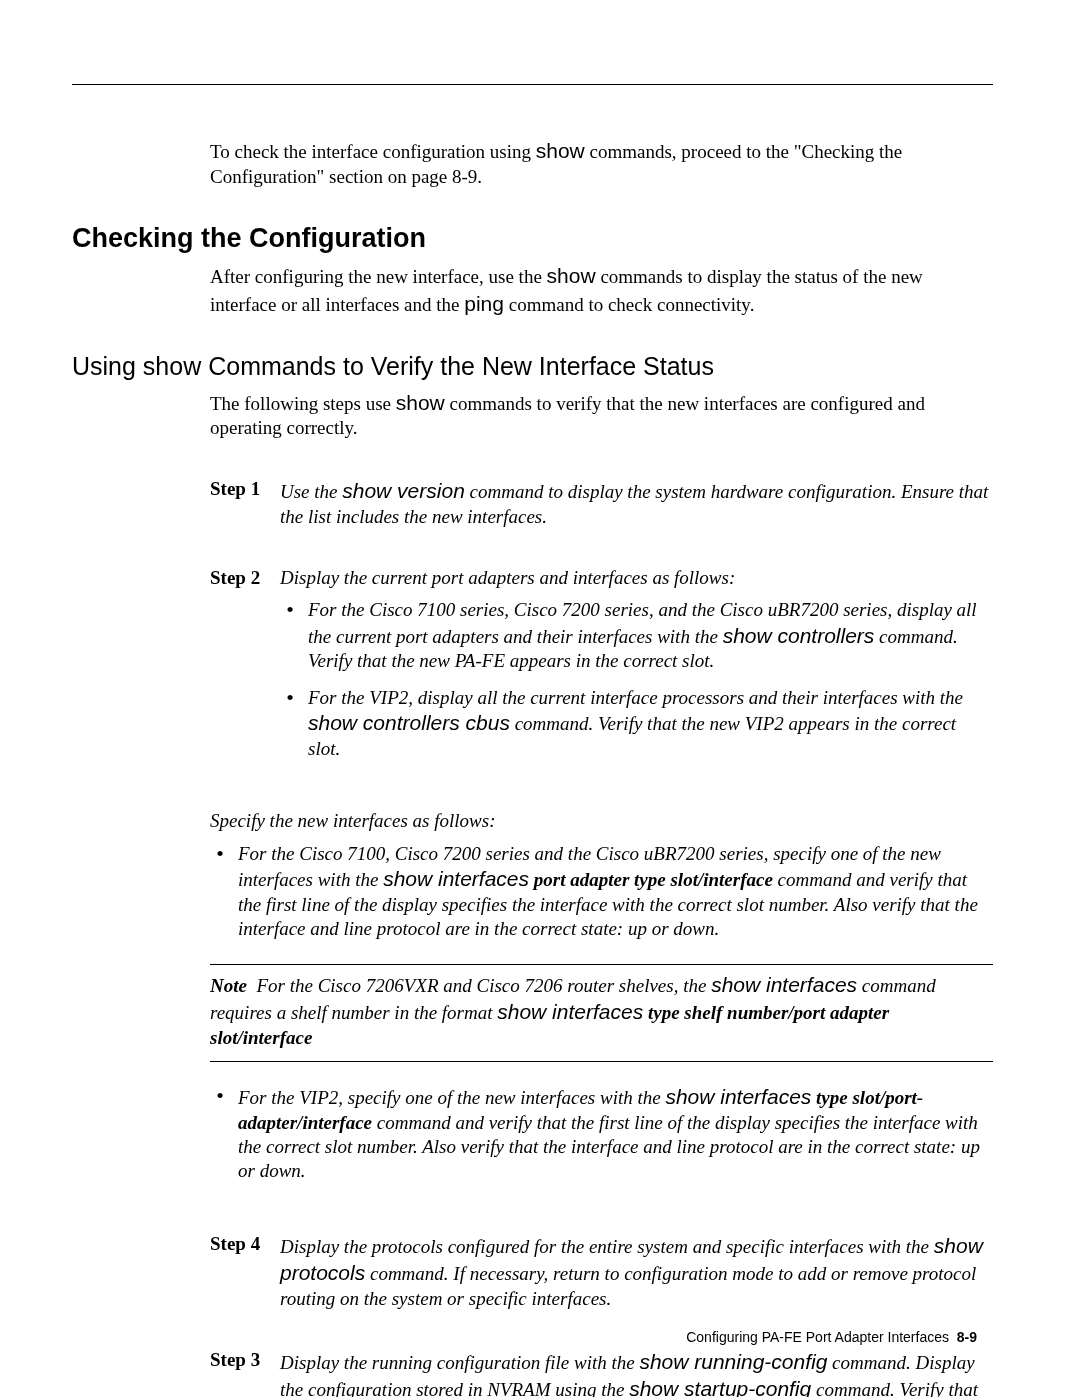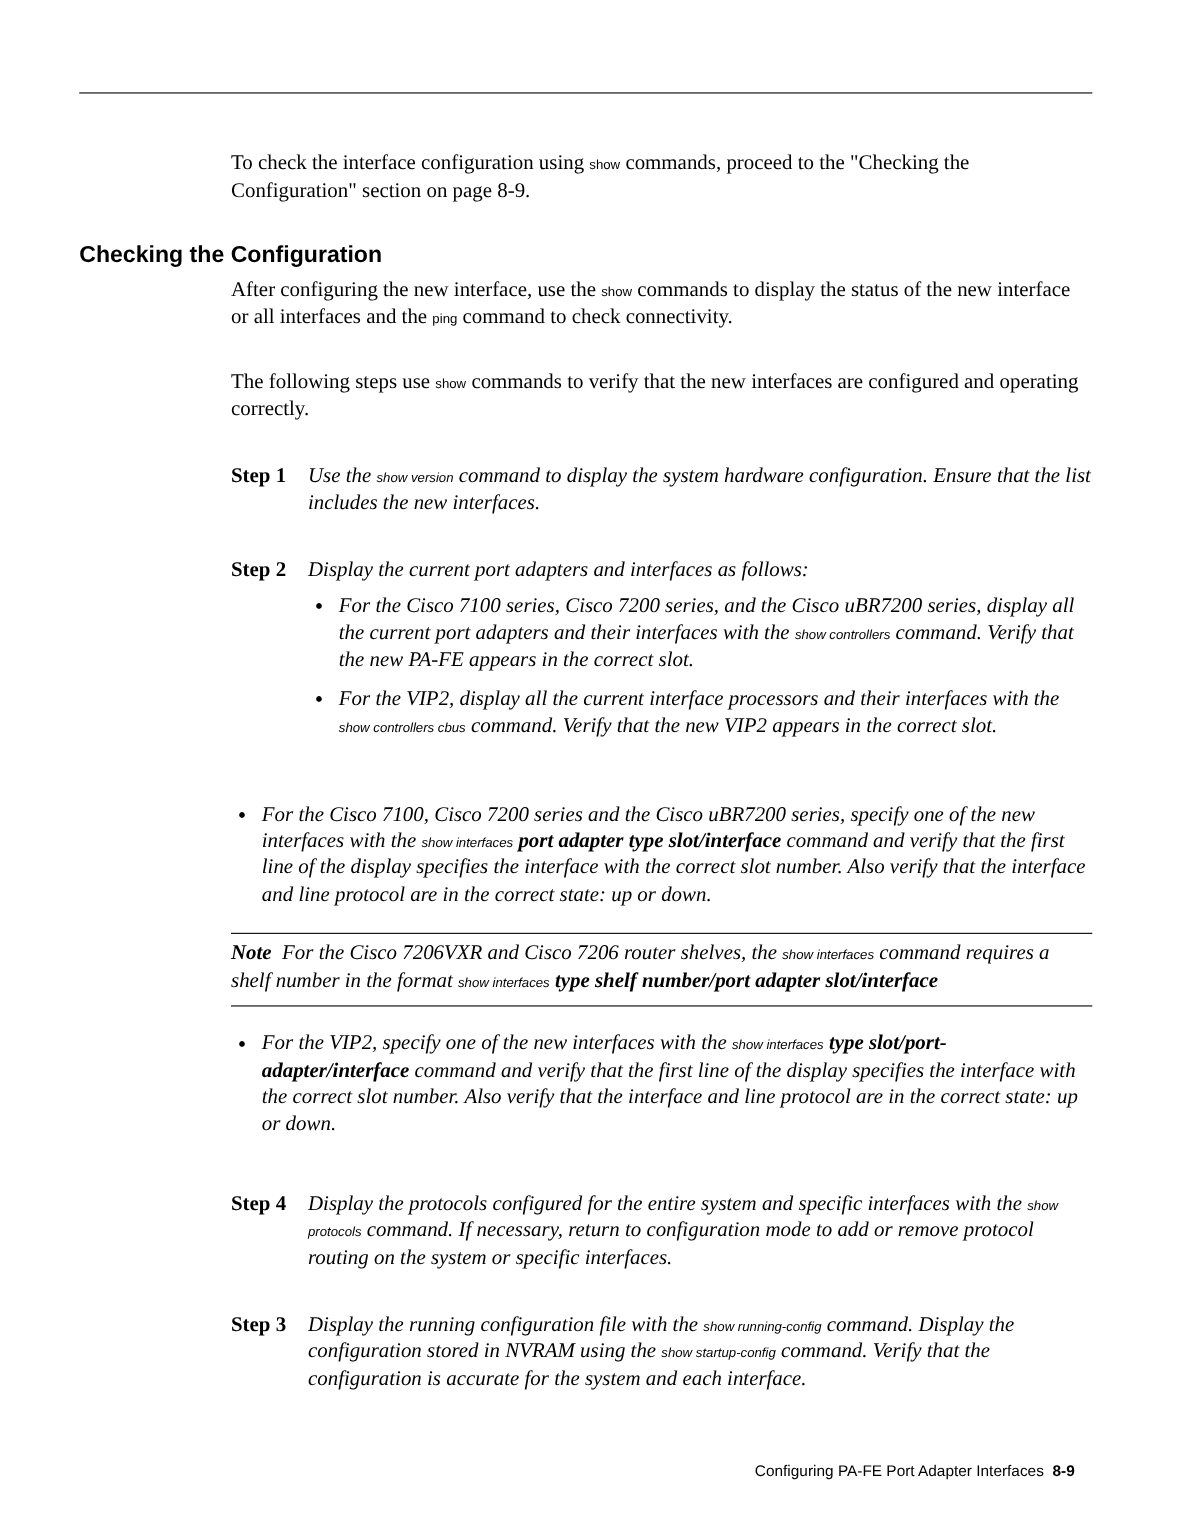--- a/index.html
+++ b/index.html
@@ -27,21 +27,21 @@
     margin-right: 0;
   }
   .intro-para {
     font-size: 19px;
     line-height: 1.3;
     margin-bottom: 34px;
   }
   .h1 {
     font-family: Arial, Helvetica, sans-serif;
     font-weight: bold;
-    font-size: 21px;
+    font-size: 27px;
     margin: 12px 0 8px 0;
   }
   .after-h1 {
     font-size: 19px;
     line-height: 1.3;
     margin-bottom: 34px;
   }
   .h2 {
     font-family: Arial, Helvetica, sans-serif;
     font-weight: normal;
@@ -65,21 +65,21 @@
     flex: 0 0 70px;
     font-family: "Times New Roman", Times, serif;
     font-weight: bold;
   }
   .step-body {
     flex: 1;
     font-style: italic;
   }
   .cmd {
     font-family: Arial, Helvetica, sans-serif;
-    font-size: 12px;
+    font-size: 21px;
   }
   .bold-times {
     font-weight: bold;
     font-family: "Times New Roman", Times, serif;
   }
   ul.bullets {
     list-style: none;
     padding: 0;
     margin: 8px 0 10px 0;
   }
@@ -130,20 +130,21 @@
   <div class="body-indent intro-para">
     <span>To check the interface configuration using </span><span class="cmd">show</span><span> commands, proceed to the "Checking the Configuration" section on page 8-9.</span>
   </div>
 
   <div class="h1">Checking the Configuration</div>
 
   <div class="body-indent after-h1">
     <span>After configuring the new interface, use the </span><span class="cmd">show</span><span> commands to display the status of the new interface or all interfaces and the </span><span class="cmd">ping</span><span> command to check connectivity.</span>
   </div>
 
+  <div class="h2">Using show Commands to Verify the New Interface Status</div>
 
   <div class="body-indent after-h2">
     <span>The following steps use </span><span class="cmd">show</span><span> commands to verify that the new interfaces are configured and operating correctly.</span>
   </div>
 
   <div class="body-indent step-row">
     <div class="step-label">Step 1</div>
     <div class="step-body">
       <span>Use the </span><span class="cmd">show version</span><span> command to display the system hardware configuration. Ensure that the list includes the new interfaces.</span>
     </div>
@@ -159,20 +160,21 @@
         </li>
         <li>
           <span>For the VIP2, display all the current interface processors and their interfaces with the </span><span class="cmd">show controllers cbus</span><span> command. Verify that the new VIP2 appears in the correct slot.</span>
         </li>
       </ul>
     </div>
   </div>
 
   <div class="body-indent step-row">
     <div class="step-body">
+      <span>Specify the new interfaces as follows:</span>
       <ul class="bullets">
         <li>
           <span>For the Cisco 7100, Cisco 7200 series and the Cisco uBR7200 series, specify one of the new interfaces with the </span><span class="cmd">show interfaces</span><span class="bold-times"> port adapter type slot/interface</span><span> command and verify that the first line of the display specifies the interface with the correct slot number. Also verify that the interface and line protocol are in the correct state: up or down.</span>
         </li>
       </ul>
 
       <div class="note-block">
         <div class="note-rule"></div>
         <span class="bold-times">Note</span>&nbsp;&nbsp;<span>For the Cisco 7206VXR and Cisco 7206 router shelves, the </span><span class="cmd">show interfaces</span><span> command requires a shelf number in the format </span><span class="cmd">show interfaces</span><span class="bold-times"> type shelf number/port adapter slot/interface</span>
         <div class="note-rule-bottom"></div>

